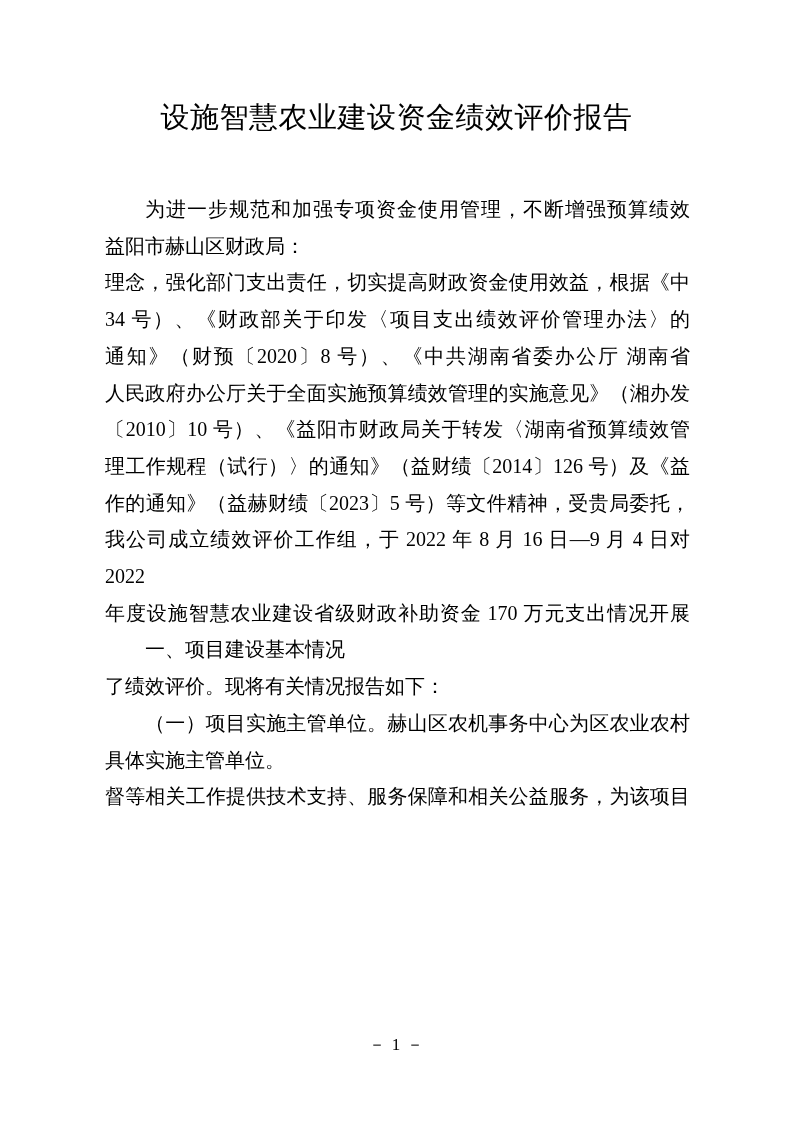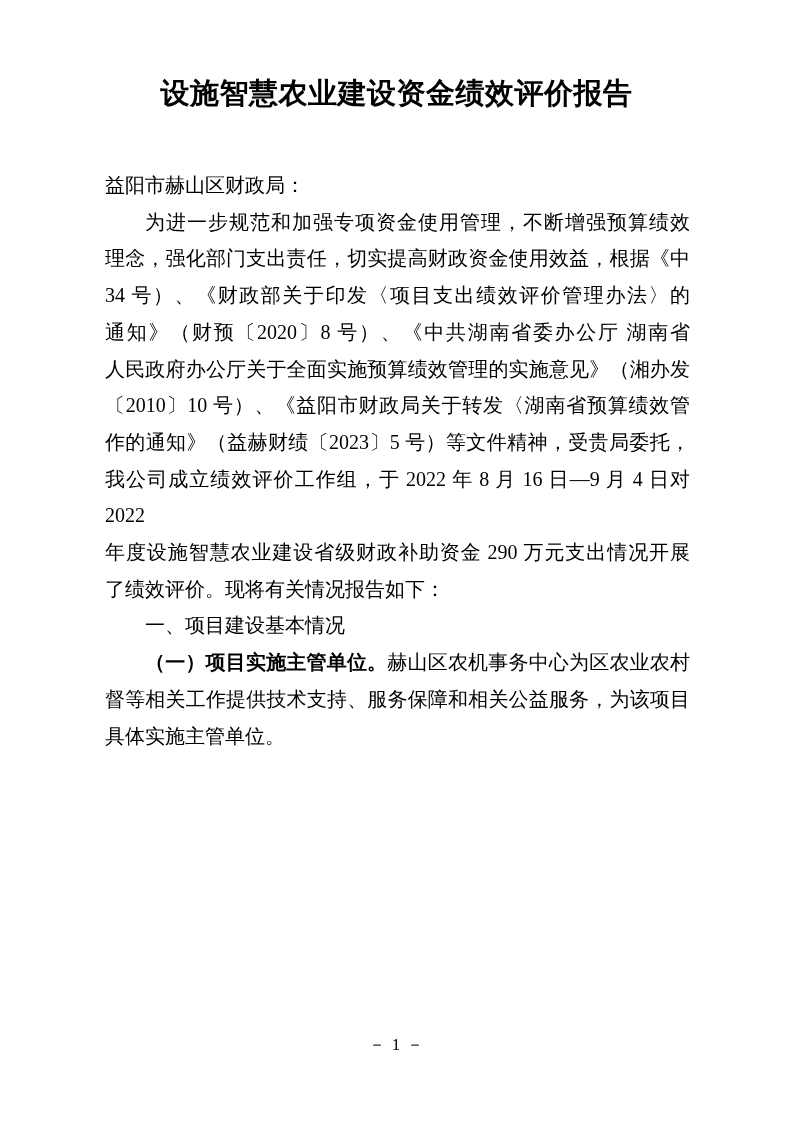--- a/index.html
+++ b/index.html
@@ -11,81 +11,82 @@
     position: relative;
     width: 793px;
     height: 1122px;
     background: #ffffff;
     color: #000000;
     font-family: "Liberation Serif", serif;
     overflow: hidden;
   }
   .doc-title {
     margin: 0;
-    padding-top: 72px;
+    padding-top: 96px;
     text-align: center;
     font-size: 29px;
     line-height: 43px;
-    font-weight: 700;
+    font-weight: 400;
     letter-spacing: 0.5px;
   }
   .content {
     margin: 52px 103px 0 105px;
     font-size: 20px;
     line-height: 36.7px;
     text-align: left;
   }
   .line {
     min-height: 36.7px;
   }
   .just {
     text-align: justify;
     text-align-last: justify;
   }
   .indent {
     text-indent: 2em;
   }
   .bold {
-    font-weight: 700;
+    font-weight: 400;
   }
   .footer {
     position: absolute;
     left: 0;
     top: 1033px;
     width: 793px;
     text-align: center;
     font-size: 17px;
     letter-spacing: 1px;
   }
 </style>
 </head>
 <body>
 
 <div class="page">
 
   <h1 class="doc-title">设施智慧农业建设资金绩效评价报告</h1>
 
   <div class="content">
 
+    <div class="line just indent">为进一步规范和加强专项资金使用管理，不断增强预算绩效</div>
+
     <div class="line">益阳市赫山区财政局：</div>
-
-    <div class="line just indent">为进一步规范和加强专项资金使用管理，不断增强预算绩效</div>
     <div class="line just">理念，强化部门支出责任，切实提高财政资金使用效益，根据《中</div>
     <div class="line just">34 号）、《财政部关于印发〈项目支出绩效评价管理办法〉的</div>
     <div class="line just">通知》（财预〔2020〕8 号）、《中共湖南省委办公厅 湖南省</div>
     <div class="line just">人民政府办公厅关于全面实施预算绩效管理的实施意见》（湘办发</div>
     <div class="line just">〔2010〕10 号）、《益阳市财政局关于转发〈湖南省预算绩效管</div>
+    <div class="line just">理工作规程（试行）〉的通知》（益财绩〔2014〕126 号）及《益</div>
     <div class="line just">作的通知》（益赫财绩〔2023〕5 号）等文件精神，受贵局委托，</div>
     <div class="line just">我公司成立绩效评价工作组，于 2022 年 8 月 16 日—9 月 4 日对 2022</div>
-    <div class="line just">年度设施智慧农业建设省级财政补助资金 290 万元支出情况开展</div>
+    <div class="line just">年度设施智慧农业建设省级财政补助资金 170 万元支出情况开展</div>
+    <div class="line indent">一、项目建设基本情况</div>
+
     <div class="line">了绩效评价。现将有关情况报告如下：</div>
 
-    <div class="line indent">一、项目建设基本情况</div>
-
     <div class="line just indent"><span class="bold">（一）项目实施主管单位。</span><span>赫山区农机事务中心为区农业农村</span></div>
+    <div class="line">具体实施主管单位。</div>
     <div class="line just">督等相关工作提供技术支持、服务保障和相关公益服务，为该项目</div>
-    <div class="line">具体实施主管单位。</div>
 
   </div>
 
   <div class="footer">－ 1 －</div>
 
 </div>
 
 </body></html>

